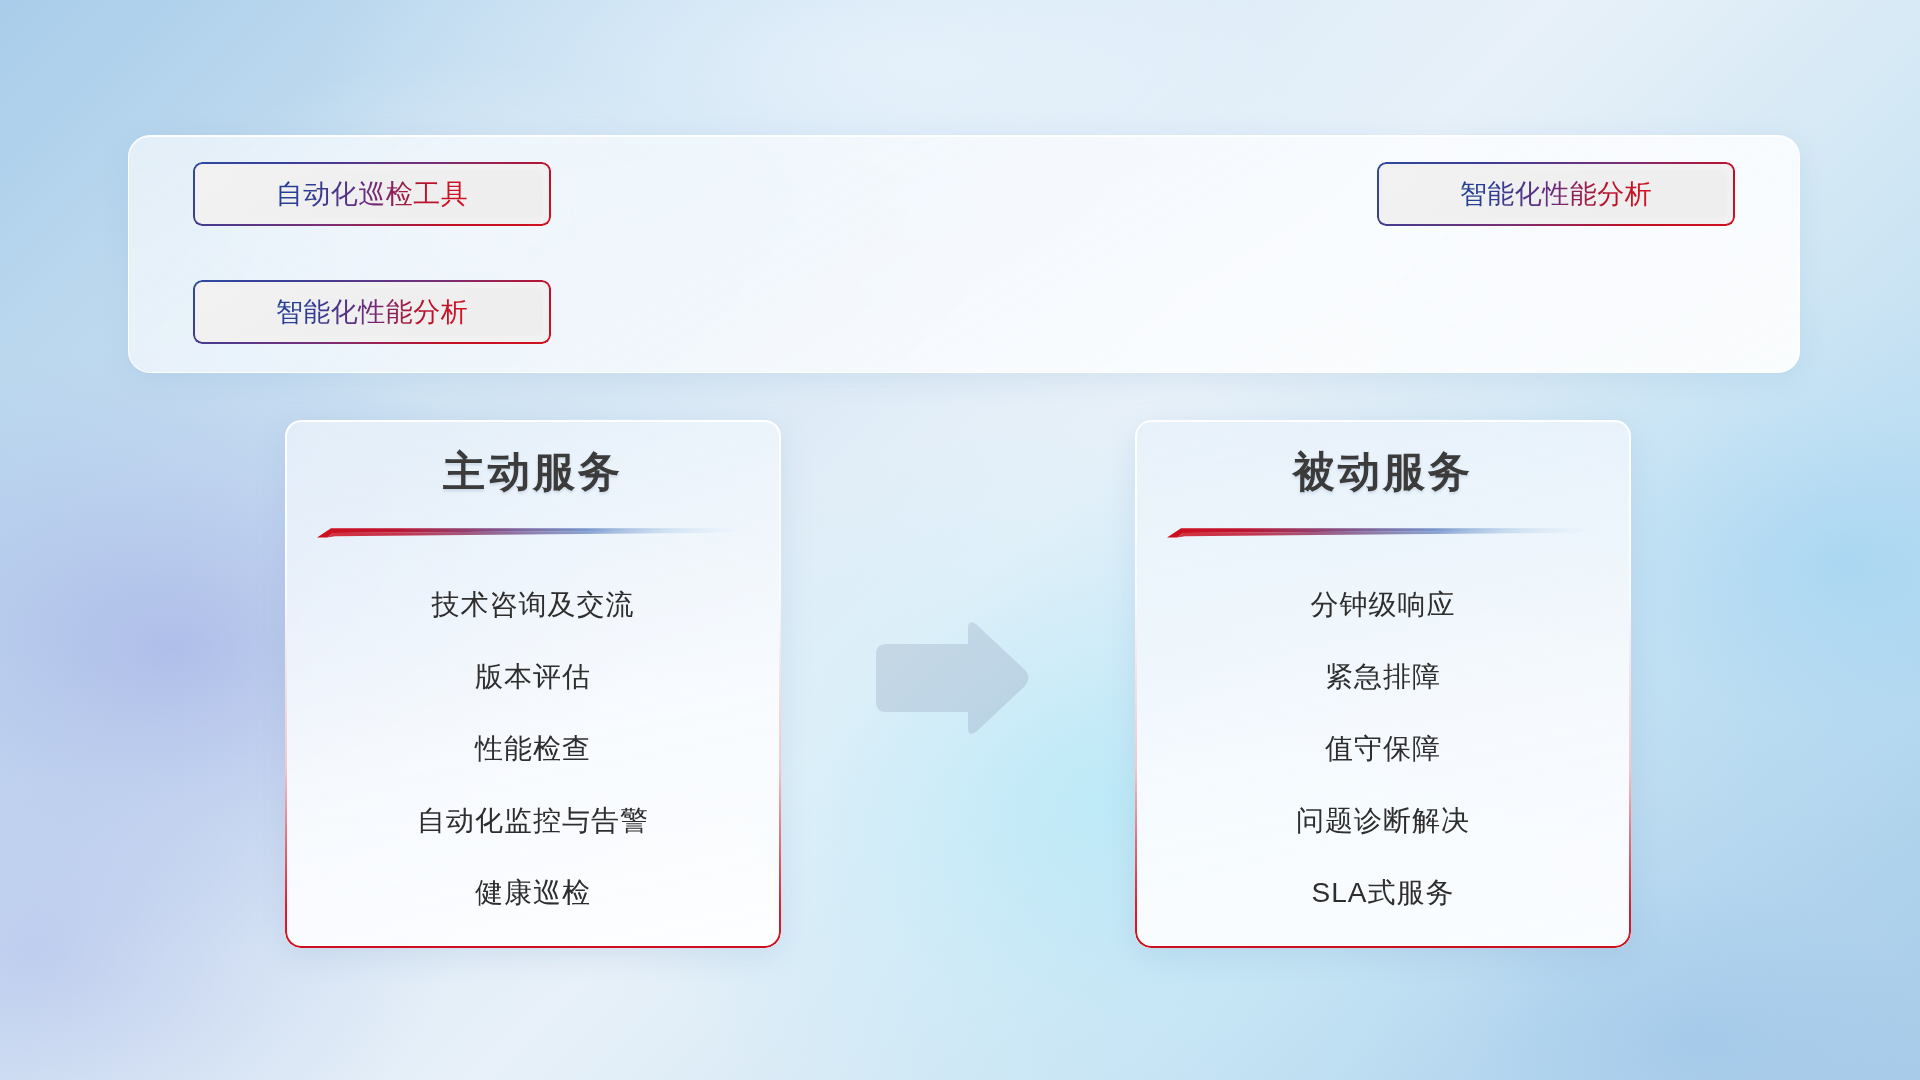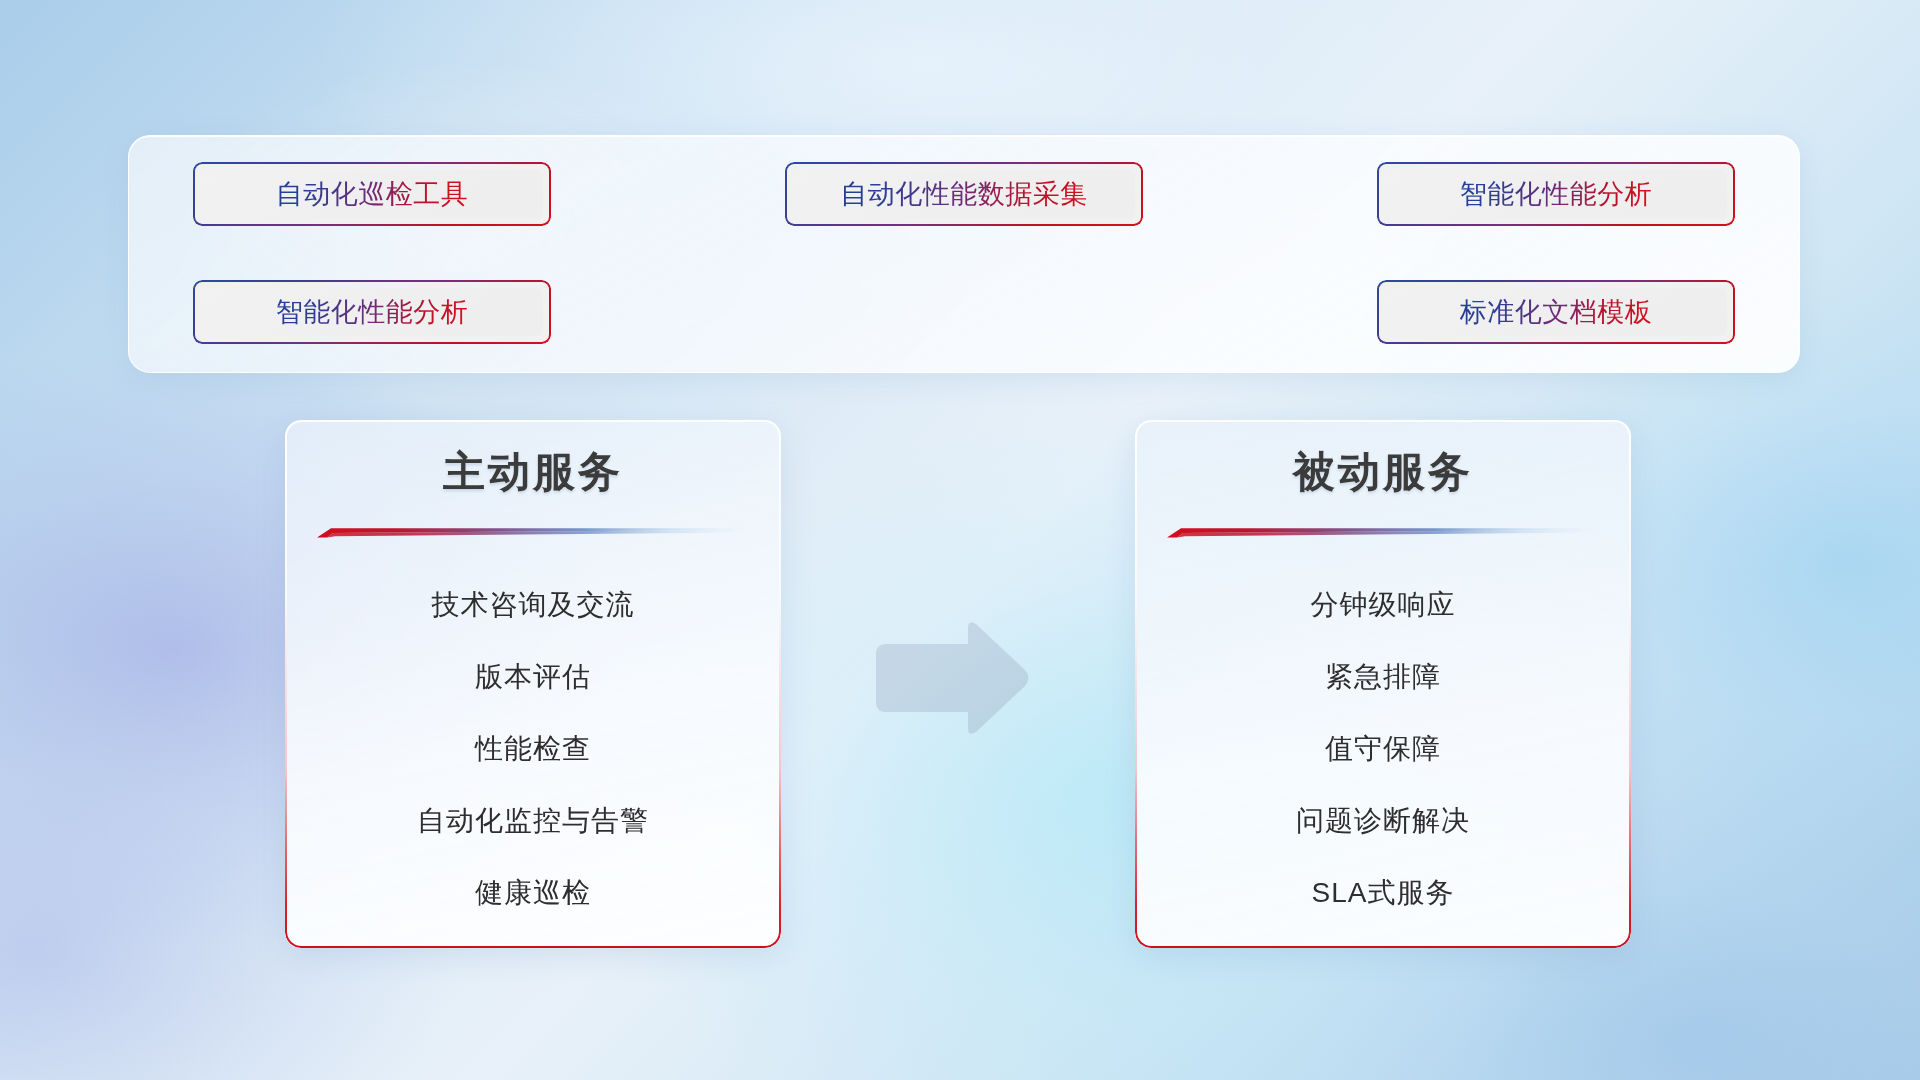--- a/index.html
+++ b/index.html
@@ -149,39 +149,29 @@
 <div id="top-panel">
 
   <div class="btn-row">
     <div class="tag-btn">
       <div class="tag-btn-inner">
         <span class="tag-label">自动化巡检工具</span>
       </div>
     </div>
     <div class="tag-btn">
       <div class="tag-btn-inner">
-        <span class="tag-label">自动化性能数据采集</span>
-      </div>
-    </div>
-    <div class="tag-btn">
-      <div class="tag-btn-inner">
         <span class="tag-label">智能化性能分析</span>
       </div>
     </div>
   </div>
 
   <div class="btn-row">
     <div class="tag-btn">
       <div class="tag-btn-inner">
         <span class="tag-label">智能化性能分析</span>
-      </div>
-    </div>
-    <div class="tag-btn">
-      <div class="tag-btn-inner">
-        <span class="tag-label">标准化文档模板</span>
       </div>
     </div>
   </div>
 
 </div>
 
 <div class="svc-card" id="card-active">
   <div class="svc-head">主动服务</div>
   <div class="svc-divider">
     <svg width="432" height="11" viewBox="0 0 432 11" xmlns="http://www.w3.org/2000/svg">

